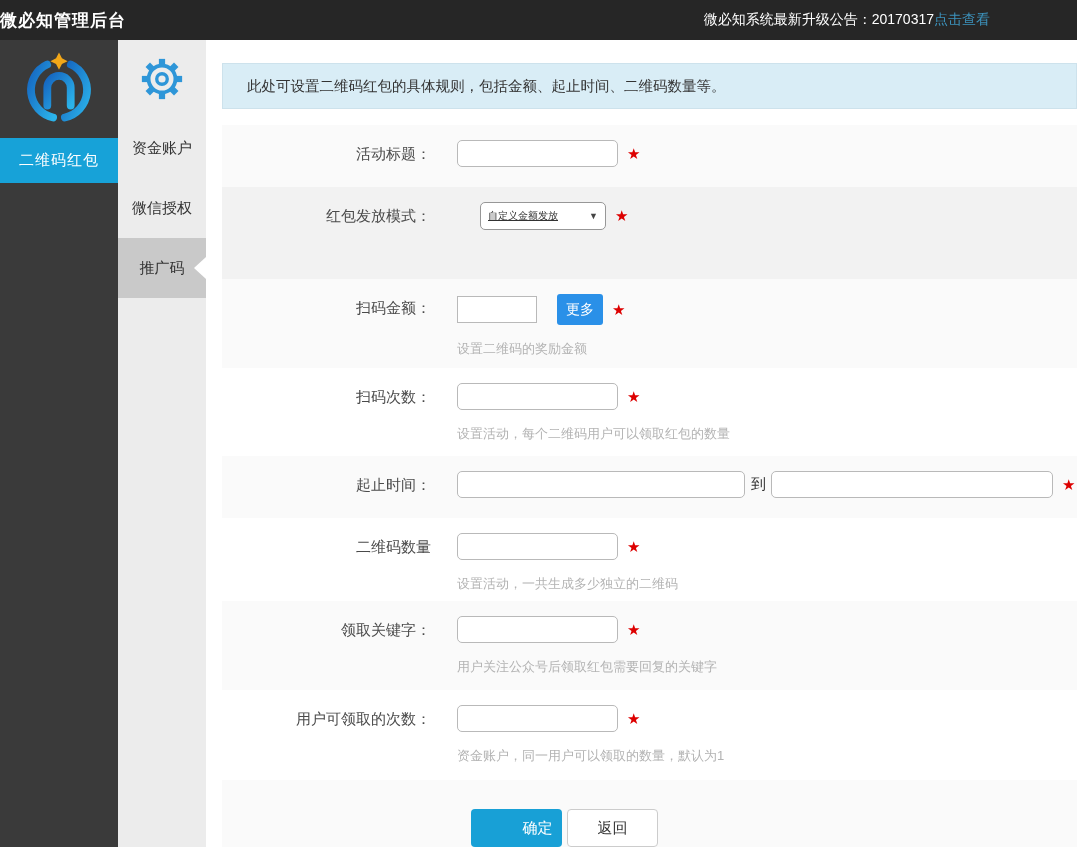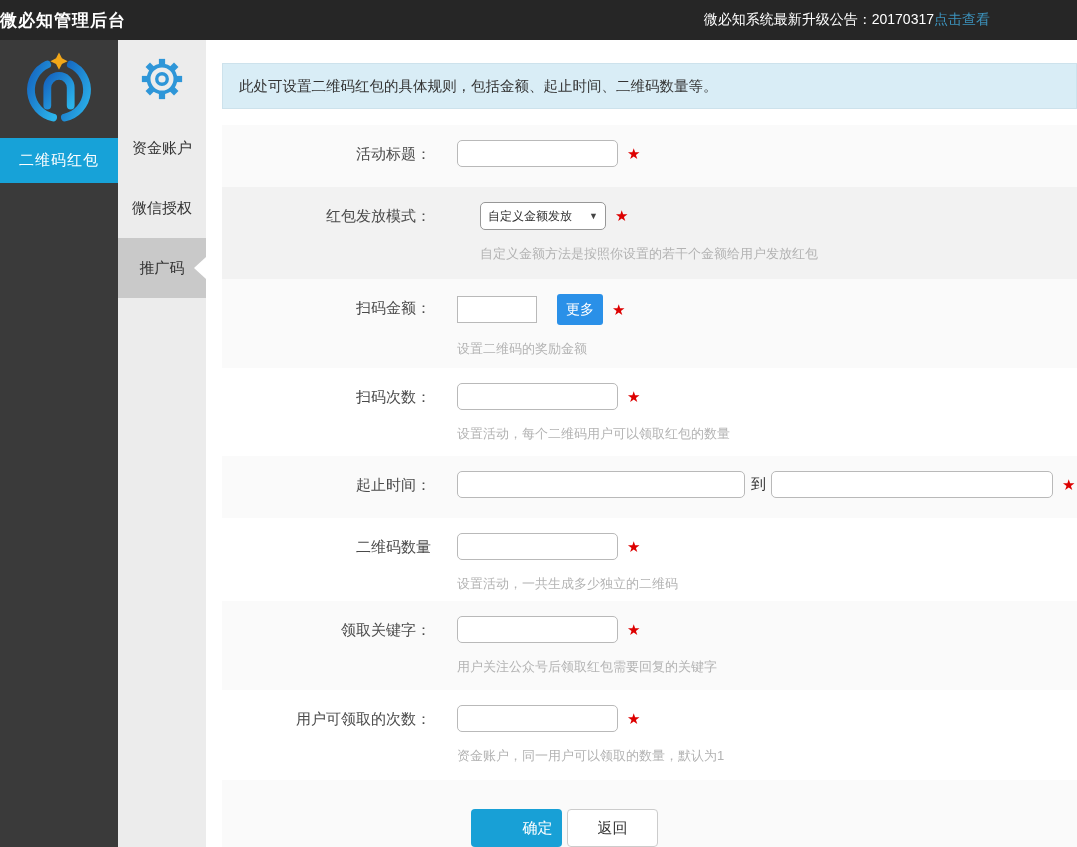--- a/index.html
+++ b/index.html
@@ -29,21 +29,21 @@
                   font-size:15px; color:#333; position:relative; cursor:pointer; }
   .submenu-item.active { background:#c9c9c9; }
   .submenu-item.active::after { content:""; position:absolute; right:0; top:50%;
                   transform:translateY(-50%); width:0; height:0;
                   border-top:11px solid transparent; border-bottom:11px solid transparent;
                   border-right:12px solid #fff; }
 
   
   .main { flex:1; background:#fff; padding:23px 0 0 16px; }
   .banner { height:46px; background:#d9edf6; border:1px solid #cde2ec;
-            display:flex; align-items:center; padding-left:16px;
+            display:flex; align-items:center; padding-left:24px;
             font-size:14.5px; color:#333; margin-bottom:16px; }
 
   .form-row { display:flex; padding-top:15px; }
   .bg-a { background:#fafafa; }
   .bg-b { background:#f2f2f2;gap:23px; }
   .bg-w { background:#ffffff; }
   .h62{height:62px} .h92{height:92px} .h89{height:89px} .h88{height:88px}
   .h83{height:83px} .h90{height:90px} .h67{height:67px}
 
   .row-label { width:209px; text-align:right; font-size:15px; color:#4a4a4a;
@@ -54,21 +54,21 @@
   .text-input { width:161px; height:27px; border:1px solid #b9b9b9; border-radius:5px;
                 outline:none; padding:0 8px; font-size:14px; background:#fff; }
   .input-sq { width:80px; border-radius:0; }
   .input-wide1 { width:288px; }
   .input-wide2 { width:282px; }
   .sep { font-size:15px; color:#333; margin:0 5px 0 6px; }
   .star { color:#dd0000; font-size:15px; margin-left:9px; }
 
   .select-box { width:126px; height:28px; border:1px solid #979797; border-radius:5px;
                 display:flex; align-items:center; padding:0 7px; background:#fff; cursor:pointer; }
-  .select-value { font-size:12px; color:#333; flex:1; }
+  .select-value { font-size:10px; color:#333; flex:1;text-decoration:underline; }
   .select-arrow { font-size:9px; color:#444; }
 
   .btn-more { width:46px; height:31px; background:#2a90e8; color:#fff; border:none;
               border-radius:3px; font-size:14px; margin-left:20px; cursor:pointer; }
 
   .helper { font-size:13px; color:#b3b3b3; margin-top:13px; line-height:21px; }
   .helper div { white-space:nowrap; }
 
   .footer-row { padding-top:29px; display:flex; }
   .btn-primary { width:91px; height:38px; background:#18a0d6; color:#fff; border:none;
@@ -147,21 +147,20 @@
       <div class="row-label">红包发放模式：</div>
       <div class="row-body">
         <div class="ctrl-line">
           <div class="select-box">
             <span class="select-value">自定义金额发放</span>
             <span class="select-arrow">▼</span>
           </div>
           <span class="star">★</span>
         </div>
         <div class="helper">
-          <div>自定义金额方法是按照你设置的若干个金额给用户发放红包</div>
         </div>
       </div>
     </div>
 
     <div class="form-row bg-a h89">
       <div class="row-label">扫码金额：</div>
       <div class="row-body">
         <div class="ctrl-line">
           <input class="text-input input-sq" type="text" style="">
           <button class="btn-more">更多</button>

